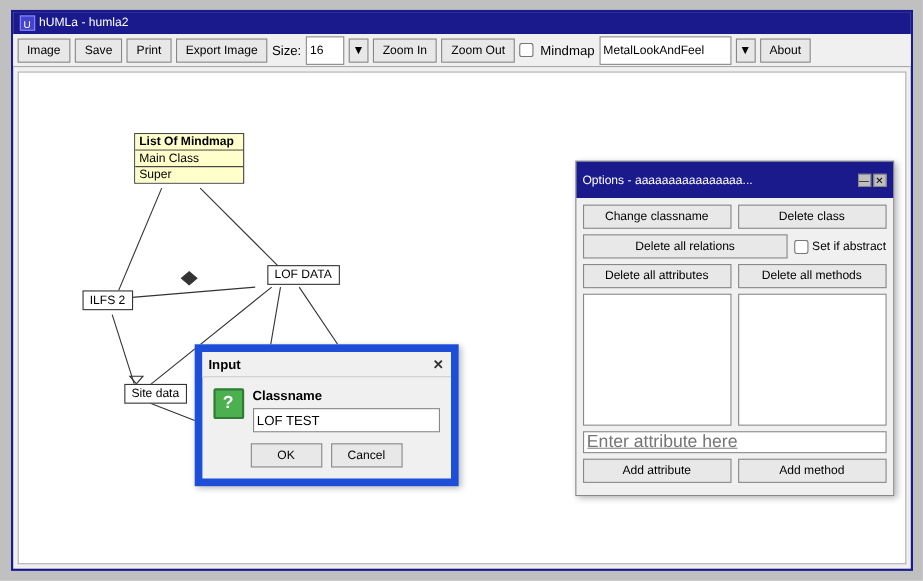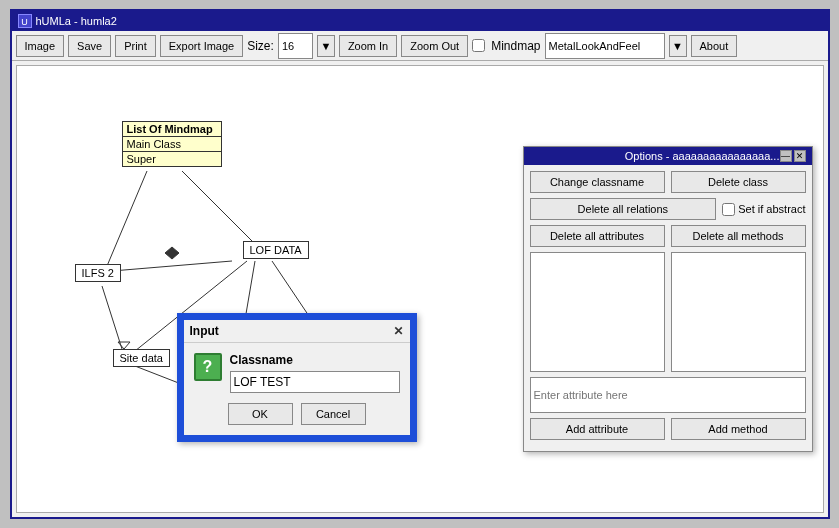--- a/index.html
+++ b/index.html
@@ -134,22 +134,22 @@
       box-shadow: 2px 2px 6px rgba(0,0,0,0.3);
       z-index: 10;
     }
     .dialog-title-bar {
       background: #1a1a8c;
       color: white;
       padding: 2px 6px;
       font-size: 11px;
       display: flex;
       align-items: center;
-      justify-content: flex-end;
-      height: 18px;
+      justify-content: space-between;
+      height: 33px;
     }
     .dialog-title-controls {
       display: flex;
       gap: 2px;
     }
     .dialog-title-btn {
       width: 12px;
       height: 12px;
       background: #c0c0c0;
       border: 1px solid #888;
@@ -191,23 +191,24 @@
     }
     .dialog-input-row {
       display: flex;
       gap: 6px;
       margin-bottom: 5px;
     }
     .dialog-text-input {
       flex: 1;
       height: 20px;
       border: 1px solid #888;
-      padding: 17px 3px;
-      font-size: 11px;
+      padding: 1px 3px;
+      font-size: 16px;
       color: #888;
+      text-decoration: underline;
     }
     .checkbox-label {
       display: flex;
       align-items: center;
       gap: 3px;
       font-size: 11px;
     }
     
     .input-dialog {
       position: absolute;

